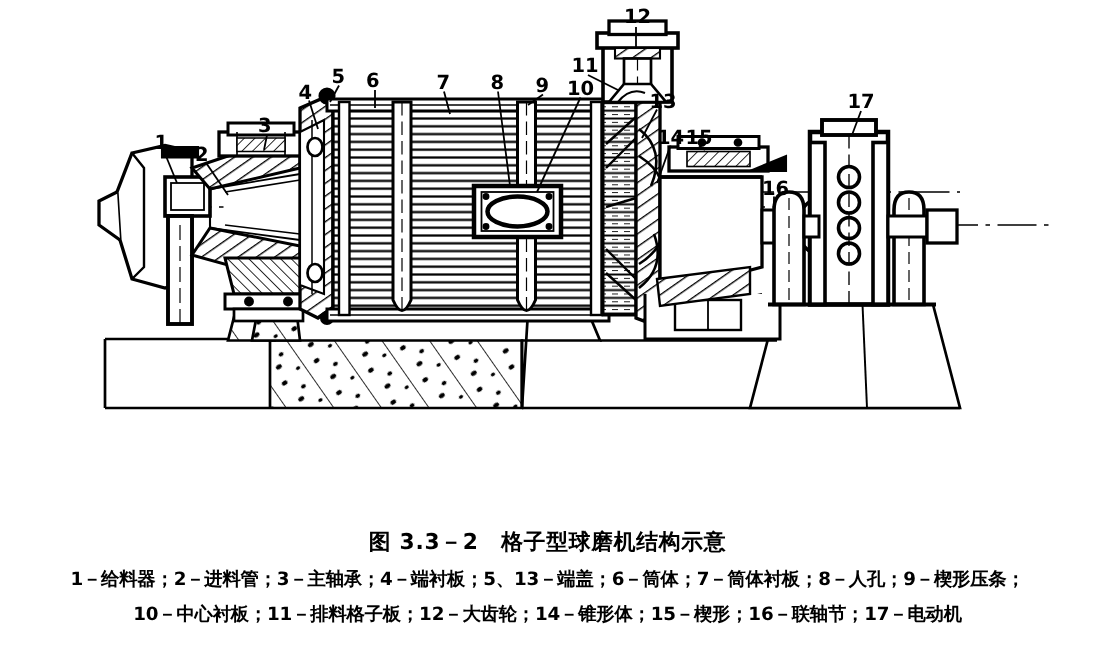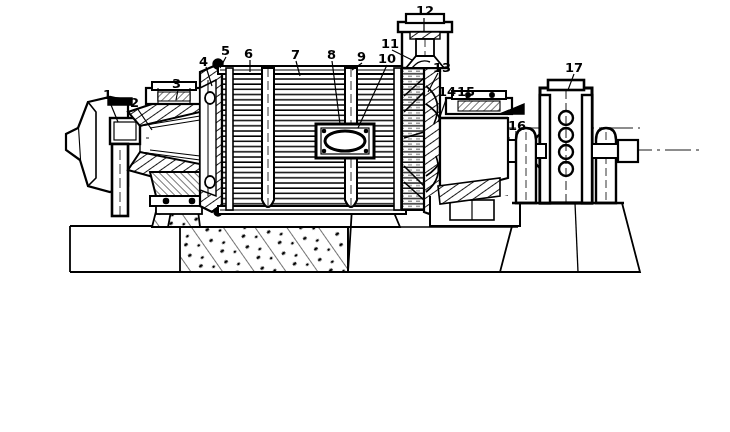--- a/index.html
+++ b/index.html
@@ -324,14 +324,19 @@
           <text x="438" y="96">14</text>
           <text x="457" y="96">15</text>
           <text x="508" y="130">16</text>
           <text x="565" y="72">17</text>
         </g>
 
       </g>
     </svg>
   </div>
 
+  <div class="caption-block">
+    <div class="fig-title">图 3.3－2　格子型球磨机结构示意</div>
+    <div class="legend-line">1－给料器；2－进料管；3－主轴承；4－端衬板；5、13－端盖；6－筒体；7－筒体衬板；8－人孔；9－楔形压条；</div>
+    <div class="legend-line second">10－中心衬板；11－排料格子板；12－大齿轮；14－锥形体；15－楔形；16－联轴节；17－电动机</div>
+  </div>
 
 </div>
 
 </body></html>

